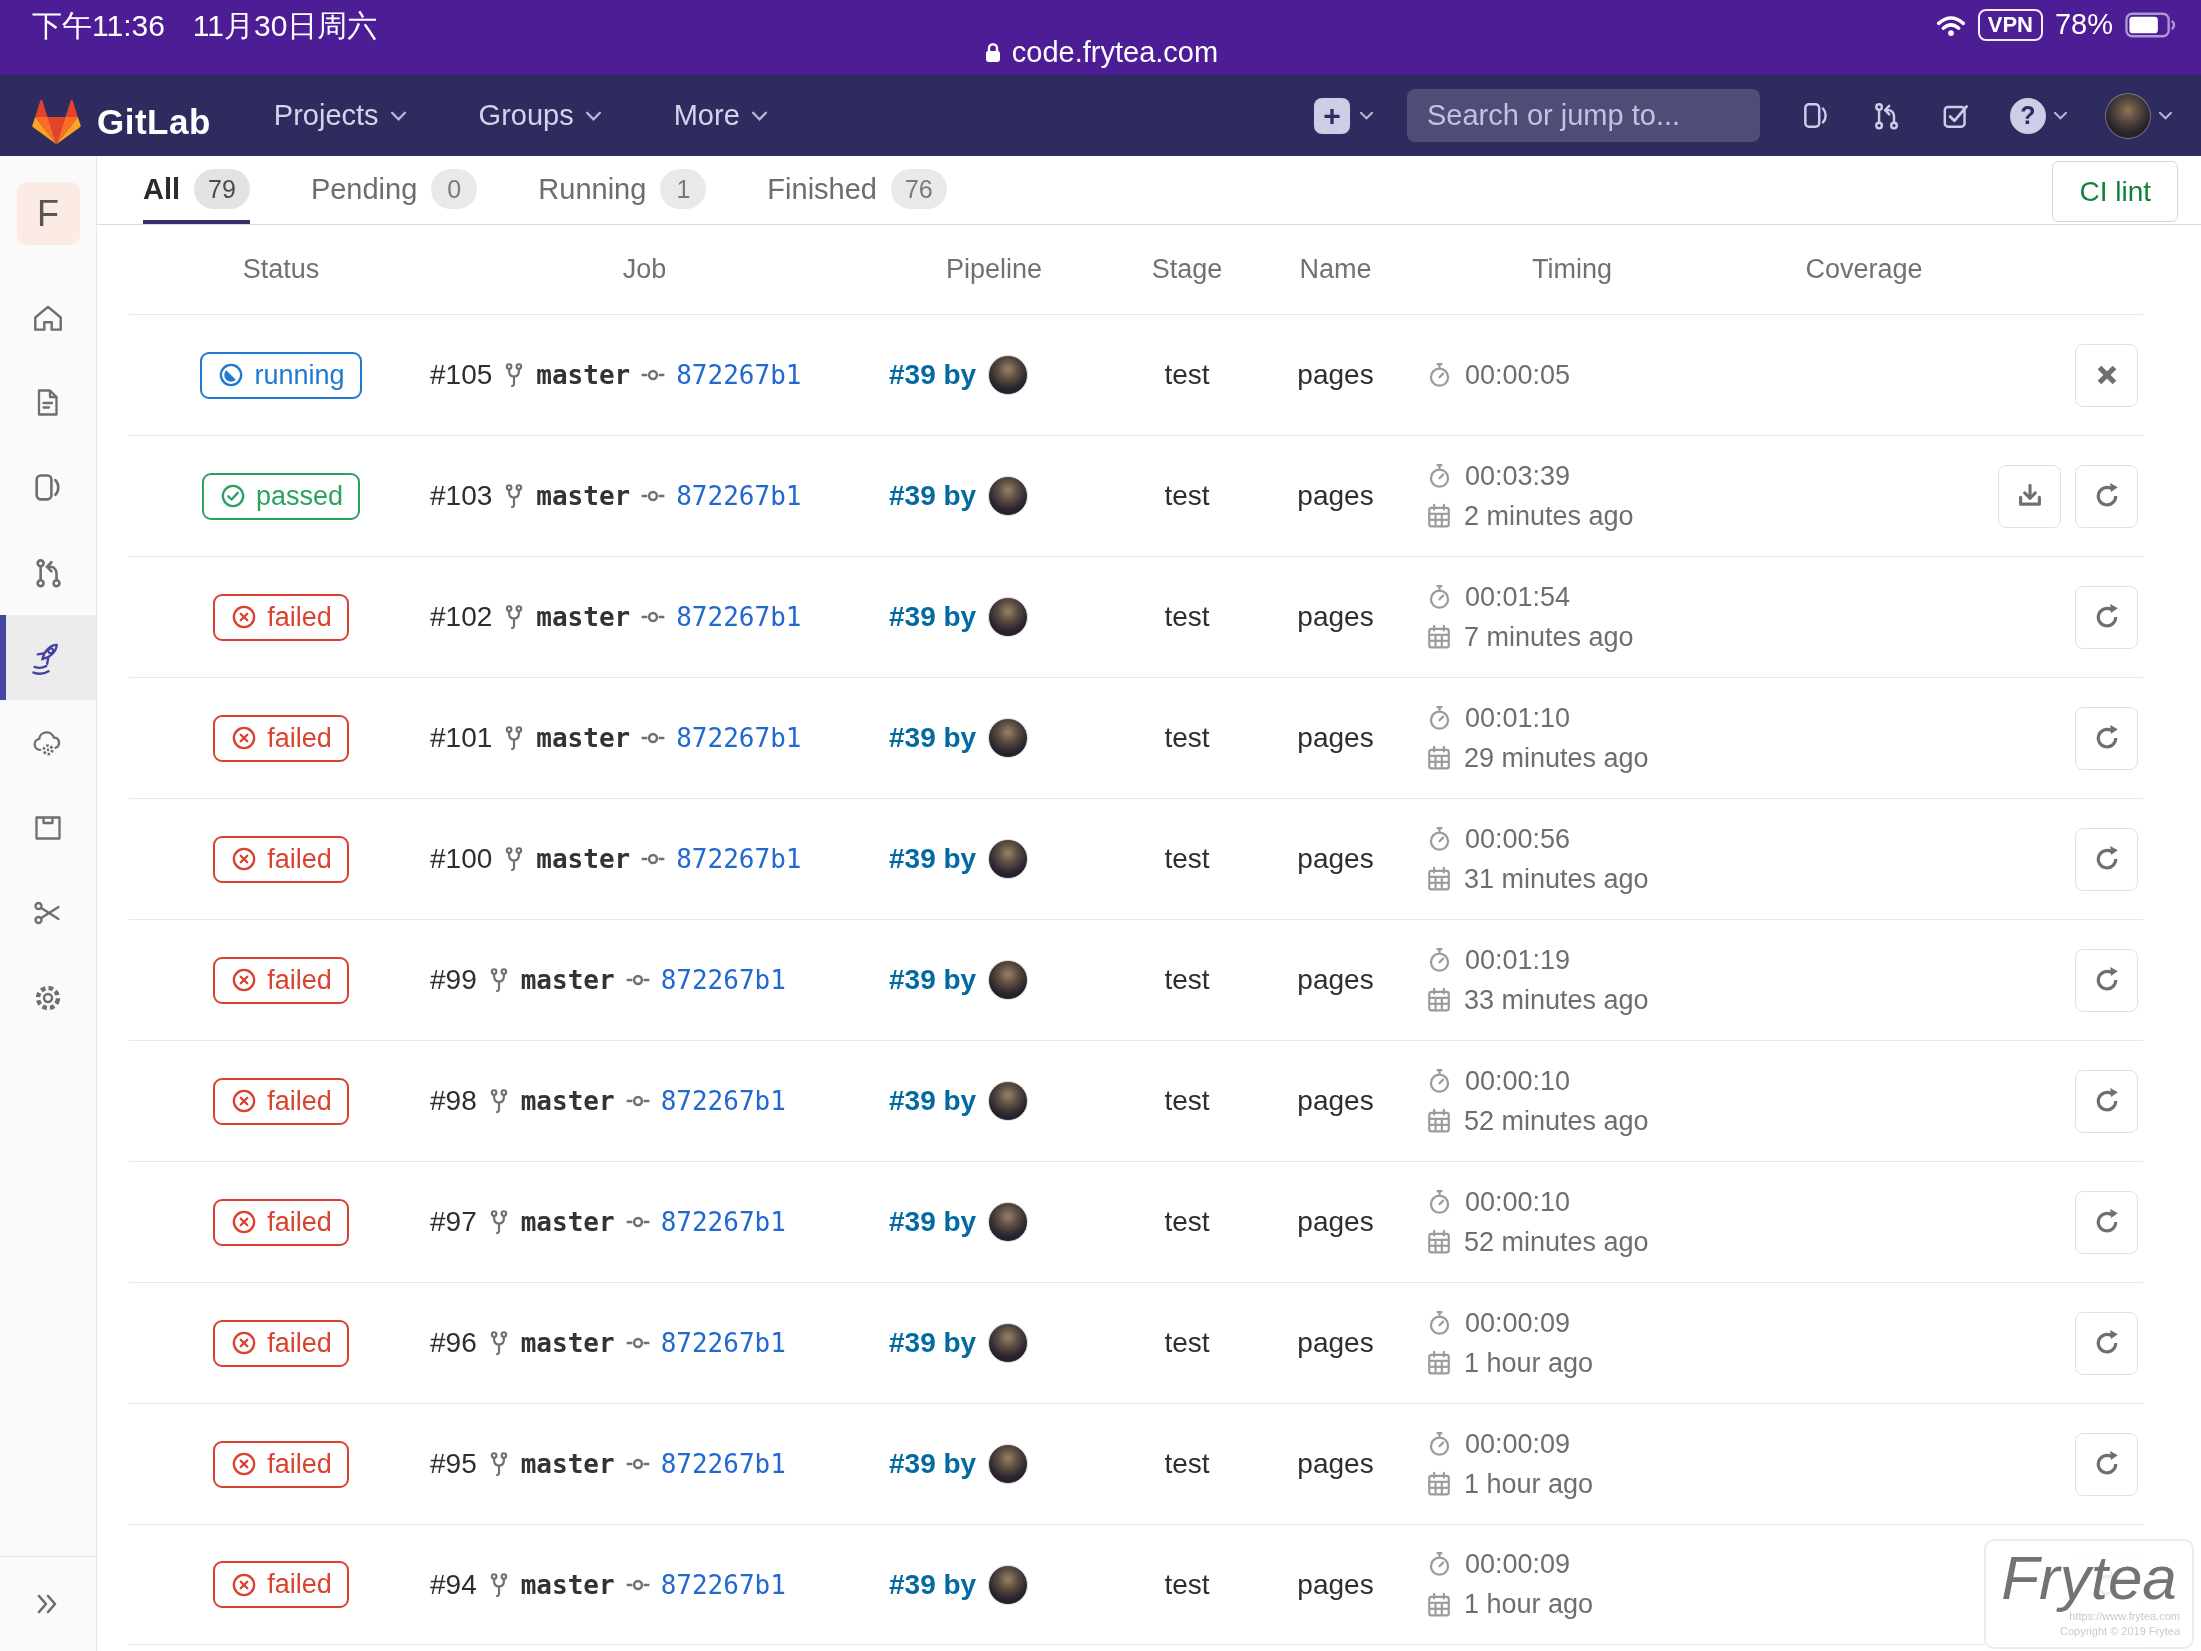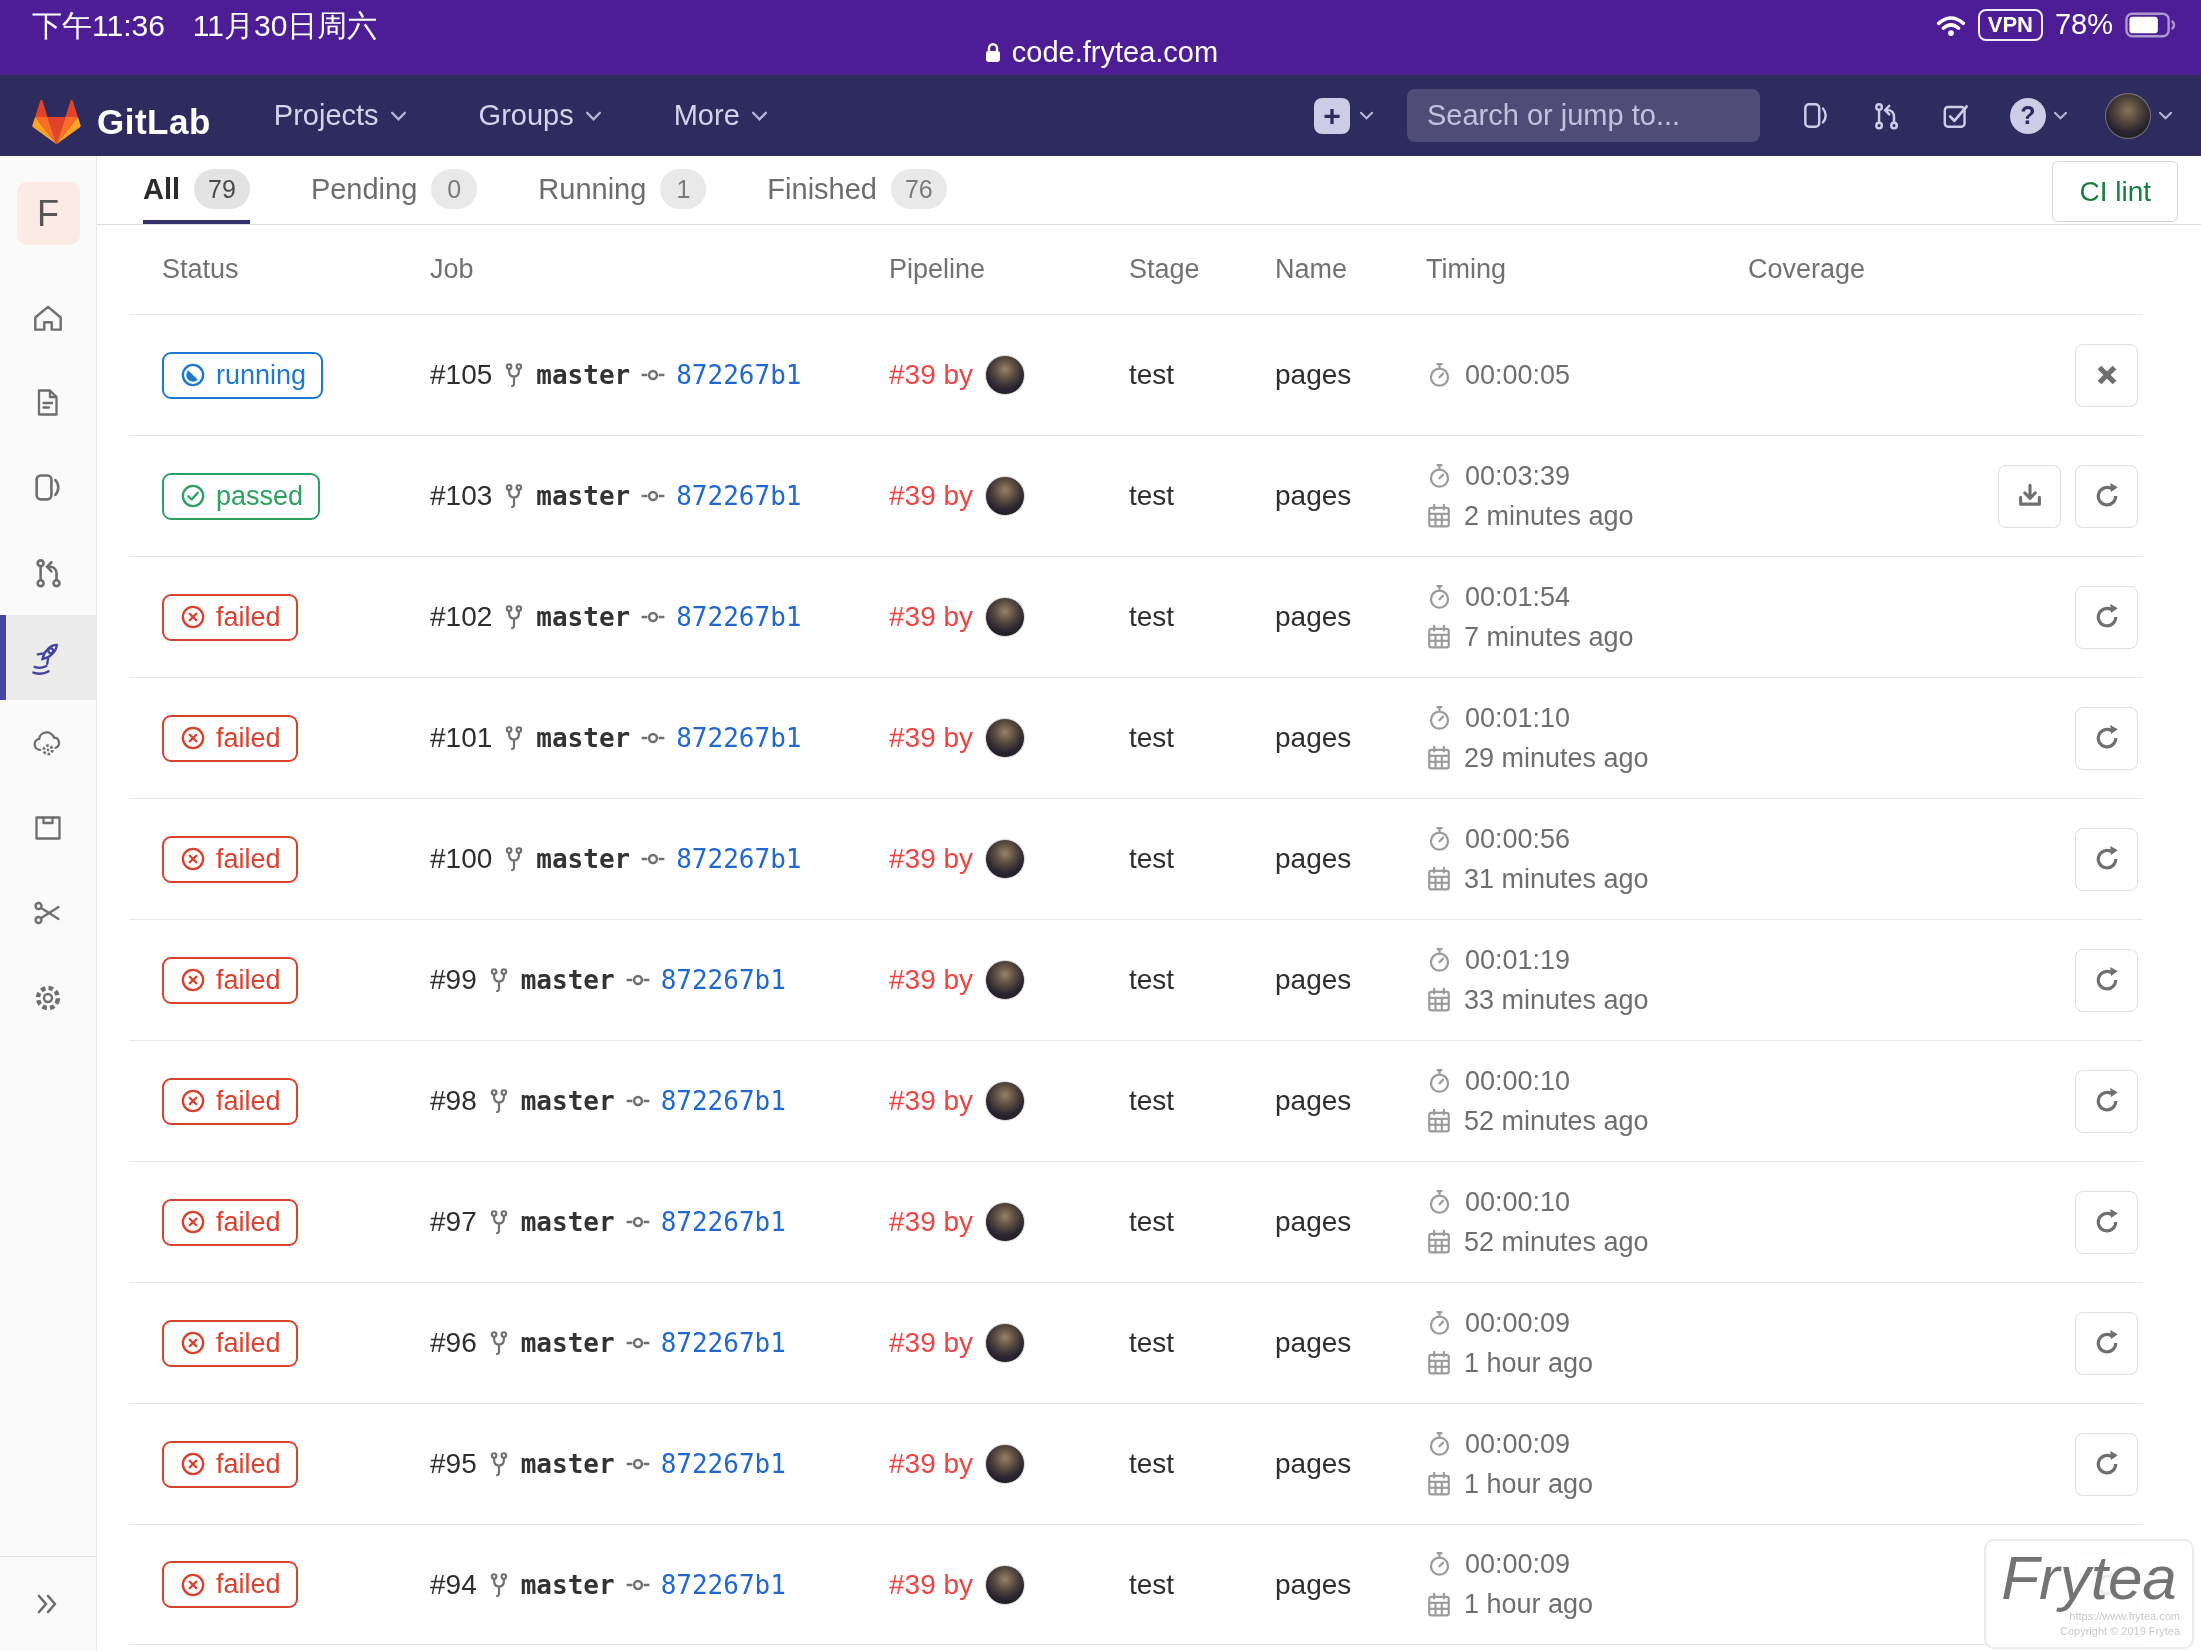--- a/index.html
+++ b/index.html
@@ -43,40 +43,40 @@
   .main { position:absolute; left:97px; top:156px; width:2105px; bottom:0; background:#fff; }
   .tabs-bar { position:relative; height:69px; border-bottom:1px solid #dcdcdc; display:flex; align-items:stretch; padding-left:46px; }
   .tabs { display:flex; gap:61px; }
   .tab { display:flex; align-items:center; gap:14px; font-size:29px; color:#6d6d6d; border-bottom:4px solid transparent; padding-top:2px; cursor:pointer; }
   .tab .t-count { background:#e9e9e9; color:#7a7a7a; border-radius:20px; min-width:46px; height:40px; padding:0 14px; display:flex; align-items:center; justify-content:center; font-size:25px; }
   .tab.active { color:#2b2b2b; font-weight:700; border-bottom-color:#35316e; }
   .tab.active .t-count { background:#e3e3e3; color:#4a4a4a; font-weight:400; }
   .ci-lint-btn { position:absolute; right:24px; top:5px; height:61px; padding:0 26px; background:#fff; border:1px solid #d6d6d6; border-radius:6px; font-size:28px; color:#15803d; display:flex; align-items:center; cursor:pointer; }
 
   .jobs-table { margin-left:32px; width:2014px; }
-  .grid { display:grid; grid-template-columns:271px 459px 240px 146px 151px 322px 262px 162px; align-items:center; }
+  .grid { display:grid; grid-template-columns:271px 459px 240px 146px 151px 322px 262px 162px; align-items:center;text-align:center; }
   .thead { height:89px; color:#717171; font-size:27px; }
   .cell { padding-left:30px; }
   .c-status { padding-left:33px; }
   .trow { height:121px; border-top:1px solid #e9e9e9; }
   .trow:last-child { border-bottom:1px solid #e9e9e9; }
 
   .badge { display:inline-flex; align-items:center; gap:9px; border:2px solid; border-radius:9px; padding:6px 15px; font-size:27px; cursor:pointer; background:#fff; }
   .badge.running { color:#1f78d1; border-color:#1f78d1; }
   .badge.passed  { color:#2da160; border-color:#2da160; }
   .badge.failed  { color:#d9422f; border-color:#d9422f; }
   .badge svg { display:block; }
 
   .c-job { display:flex; align-items:center; gap:10px; font-size:28px; color:#2e2e2e; }
   .mono { font-family:"DejaVu Sans Mono","Liberation Mono",monospace; font-size:26px; }
   .branch { font-weight:700; color:#333; text-decoration:none; }
   .commit { color:#2268d1; text-decoration:none; }
   .job-id { color:#2e2e2e; text-decoration:none; }
   .c-pipeline { display:flex; align-items:center; gap:12px; font-size:28px; }
-  .p-id { color:#ef4444; text-decoration:none; }
+  .p-id { color:#0369a1; text-decoration:none;font-weight:bold; }
   .row-avatar { width:40px; height:40px; border-radius:50%; background:radial-gradient(circle at 50% 35%, #97826a 0%, #5c4d40 32%, #2c2631 62%, #14121a 100%); border:1px solid #d9d9d9; }
   .c-stage,.c-name { font-size:28px; color:#2e2e2e; }
   .c-timing { display:flex; flex-direction:column; justify-content:center; gap:9px; color:#6e6e6e; font-size:27px; }
   .t-line { display:flex; align-items:center; gap:12px; }
   .c-actions { padding:0 4px 0 0; display:flex; justify-content:flex-end; gap:14px; }
   .act-btn { width:63px; height:63px; background:#fff; border:1px solid #e0e0e0; border-radius:8px; display:flex; align-items:center; justify-content:center; cursor:pointer; }
   .act-btn svg { display:block; }
 
   
   .watermark { position:absolute; right:8px; bottom:2px; width:210px; z-index:5; background:rgba(255,255,255,.86); border:2px solid #ececec; border-radius:10px; padding:6px 12px 8px; text-align:right; }

